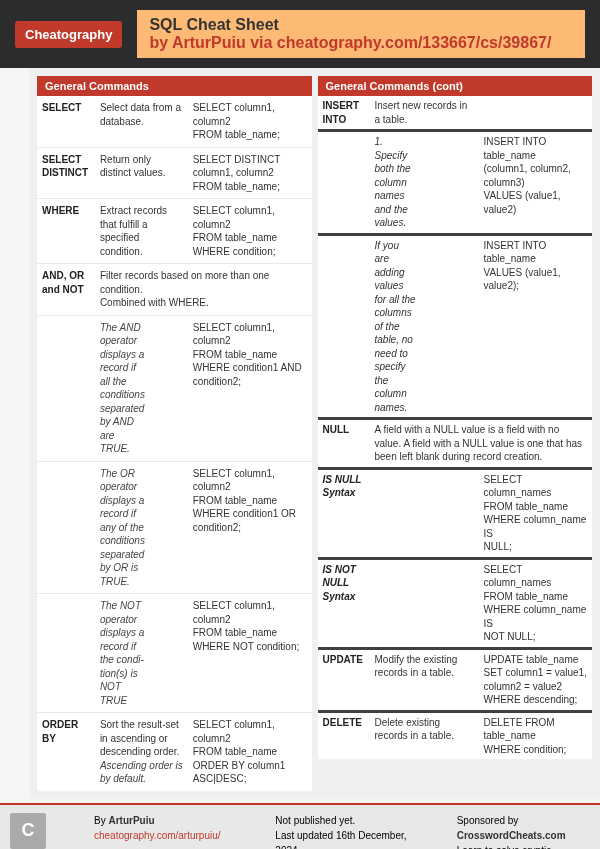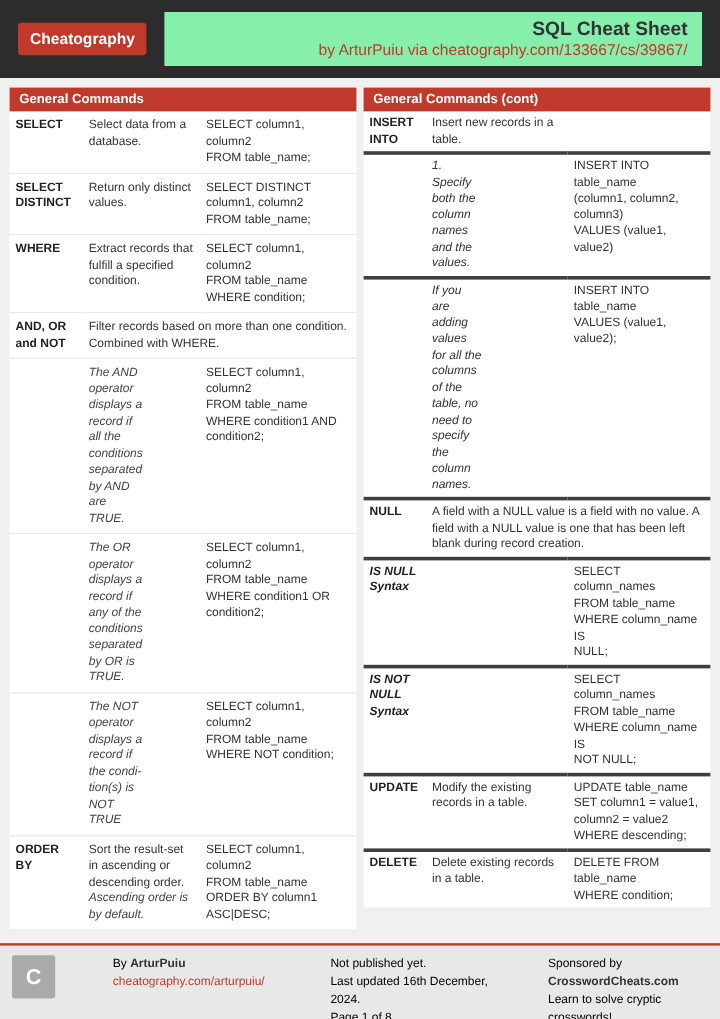--- a/index.html
+++ b/index.html
@@ -23,41 +23,42 @@
       background: #c0392b;
       color: white;
       font-weight: bold;
       font-size: 13px;
       padding: 6px 10px;
       border-radius: 3px;
       white-space: nowrap;
     }
     .header-title {
       color: #2c2c2c;
-      background: #86efac;
+      background: #fdba74;
       padding: 6px 12px;
       flex: 1;
-      text-align: right;
     }
     .header-title h1 {
       font-size: 16px;
       font-weight: bold;
       color: #333;
     }
     .header-title .subtitle {
-      font-size: 13px;
+      font-size: 16px;
       color: #c0392b;
+      font-weight: bold;
     }
 
     
     .content {
       display: flex;
       gap: 0;
       padding: 8px;
       background: #f0f0f0;
+      margin-left: 29px;
     }
 
     
     .left-panel {
       flex: 1;
       margin-right: 6px;
     }
 
     
     .right-panel {

